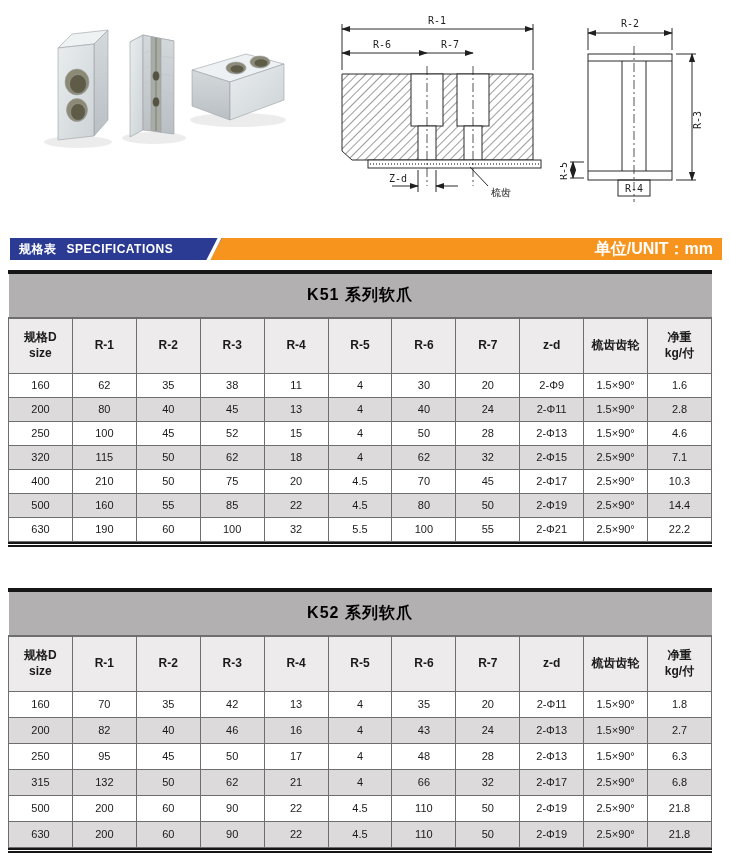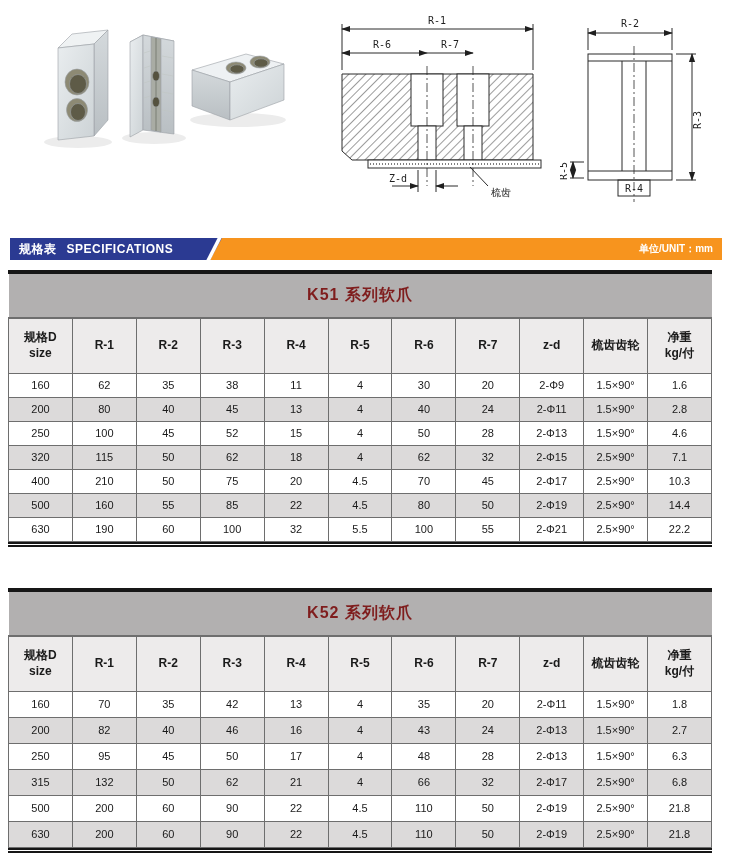--- a/index.html
+++ b/index.html
@@ -28,31 +28,31 @@
     position:absolute; left:202px; top:-1px; width:4px; height:24px;
     background:#ffffff; transform:skewX(-27deg);
   }
   .spec-bar .bar-left {
     position:absolute; left:9px; top:0; line-height:22px; color:#fff;
     font-size:12px; font-weight:bold; letter-spacing:.5px; white-space:nowrap;
   }
   .spec-bar .bar-left .en { margin-left:10px; letter-spacing:.5px; }
   .spec-bar .bar-unit {
     position:absolute; right:9px; top:0; line-height:22px; color:#fff;
-    font-size:10px; font-weight:bold; white-space:nowrap;
+    font-size:16px; font-weight:bold; white-space:nowrap;
   }
 
   
   .tbl-wrap { left:8px; width:704px; background:#fff;
     border-top:4px solid #161616; border-bottom:5px double #161616; }
   .k51 { top:270px; }
   .k52 { top:588px; }
   table { width:100%; border-collapse:collapse; table-layout:fixed; }
   .title-row th {
-    background:#b2b0b0; color:#7f1d1d; font-size:16px; font-weight:bold;
+    background:#b2b0b0; color:#000000; font-size:16px; font-weight:bold;
     height:44px; letter-spacing:1px; border-bottom:2px solid #6e6e6e;
     text-align:center; vertical-align:middle;
   }
   .head-row th {
     background:#edebeb; font-size:12px; font-weight:bold; height:55px;
     border:1px solid #6e6e6e; text-align:center; vertical-align:middle;
     white-space:pre-line; line-height:1.3;
   }
   tbody td {
     font-size:11px; text-align:center; vertical-align:middle;

